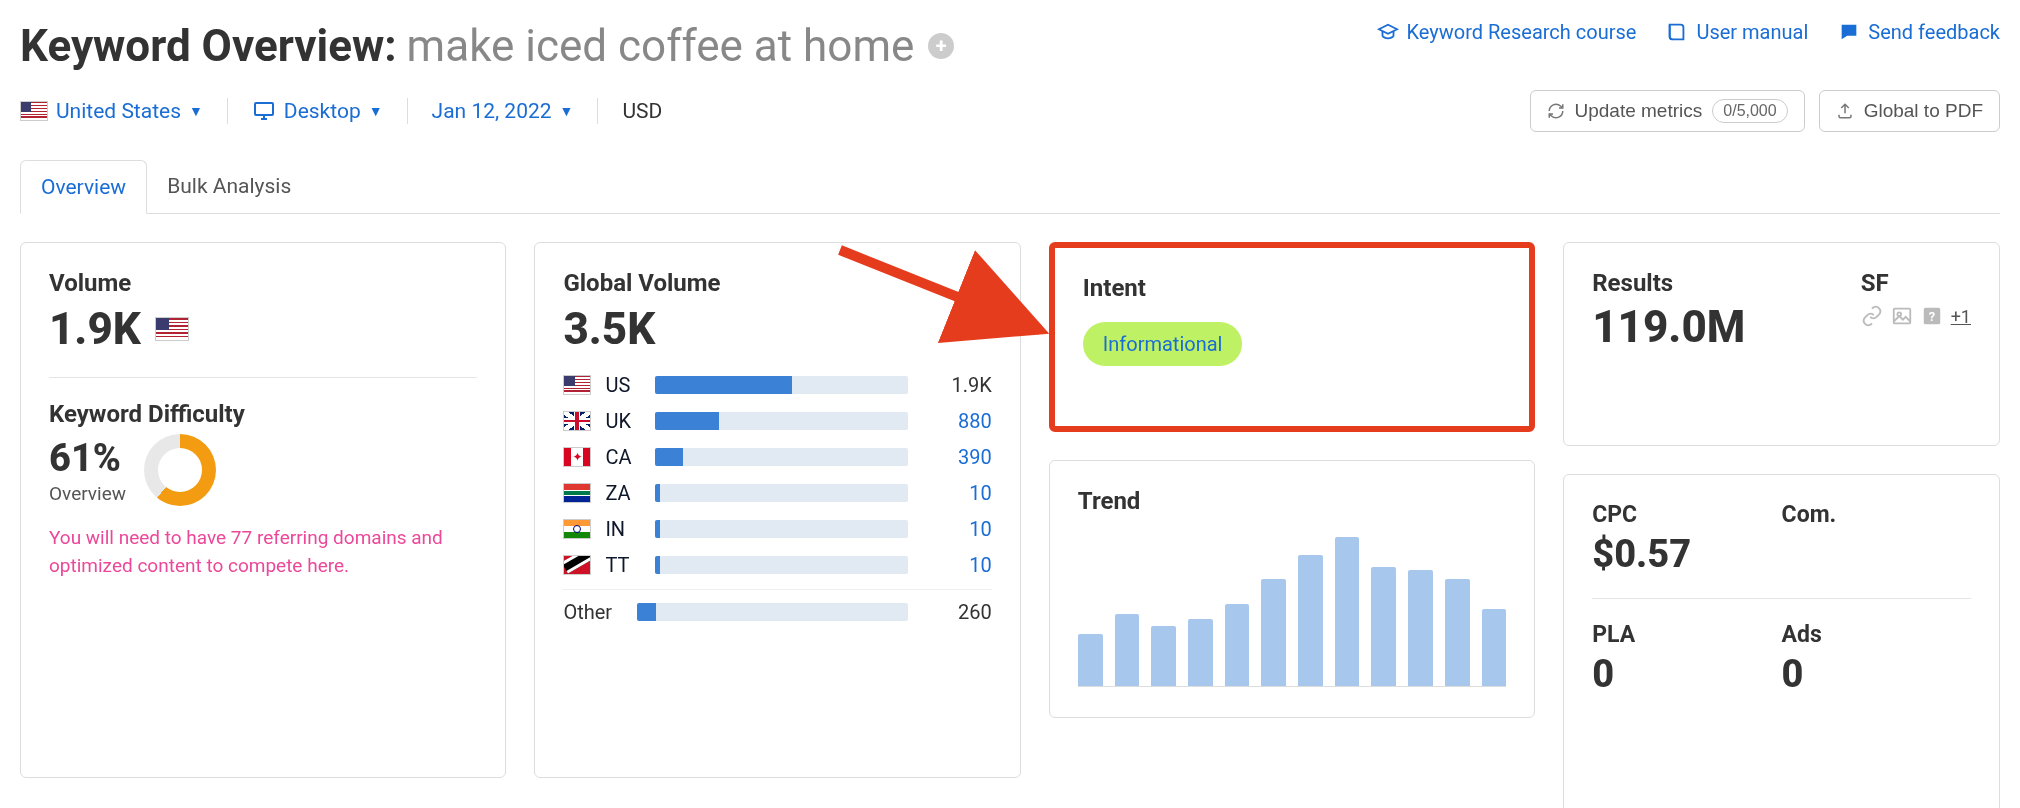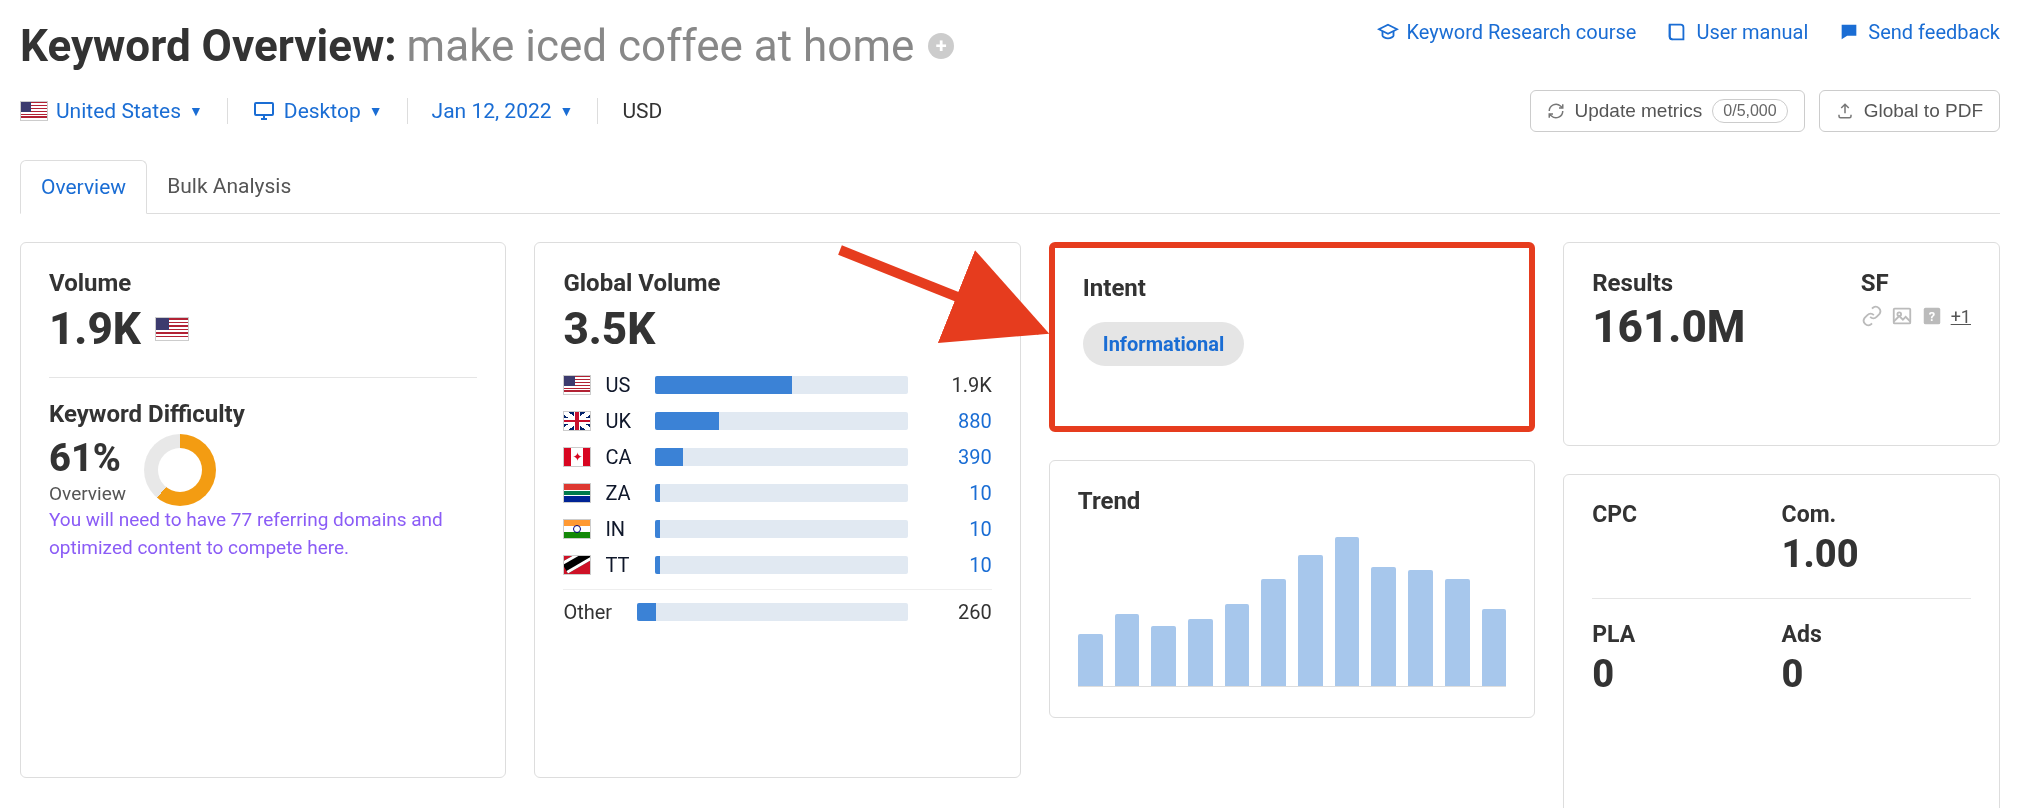--- a/index.html
+++ b/index.html
@@ -42,34 +42,34 @@
   .card-label { font-size: 24px; font-weight: 700; color: #333; margin-bottom: 6px; }
   .big-val { font-size: 44px; font-weight: 800; color: #333; display: flex; align-items: center; gap: 14px; }
   
   .hr { border: none; border-top: 1px solid #e5e5e5; margin: 22px 0; }
   
   .kd-row { display: flex; align-items: center; gap: 18px; }
   .donut { width: 72px; height: 72px; border-radius: 50%; background: conic-gradient(#f39c12 0% 61%, #e8e8e8 61% 100%); display: flex; align-items: center; justify-content: center; }
   .donut::after { content: ""; width: 44px; height: 44px; border-radius: 50%; background: #fff; }
   .kd-pct { font-size: 38px; font-weight: 800; }
   .kd-sub { font-size: 19px; color: #555; margin-top: 2px; }
-  .kd-note { font-size: 19px; color: #8b5cf6; line-height: 1.45; }
+  .kd-note { font-size: 19px; color: #ec4899; margin-top: 18px; line-height: 1.45; }
   
   .gv-rows { margin-top: 18px; }
   .gv-row { display: flex; align-items: center; gap: 14px; margin-bottom: 12px; font-size: 20px; }
   .gv-cc { color: #0f172a; width: 36px; }
   .gv-cc.other { color: #333; width: 60px; }
   .gv-flag { width: 28px; height: 20px; display: inline-block; }
   .gv-bar { flex: 1; height: 18px; background: #e1e9f2; border-radius: 2px; position: relative; overflow: hidden; }
   .gv-fill { height: 100%; background: #3b82d6; }
   .gv-val { width: 70px; text-align: right; color: #333; }
   .gv-val.link { color: #1a6dd4; }
   
   .intent-card.highlight { border: 6px solid #e63c1e; }
-  .intent-badge { display: inline-block; background: #e5e5e5; color: #1a6dd4; padding: 10px 20px; border-radius: 22px; font-size: 20px; margin-top: 14px; font-weight: bold; }
+  .intent-badge { display: inline-block; background: #bef264; color: #1a6dd4; padding: 10px 20px; border-radius: 22px; font-size: 20px; margin-top: 14px; }
   
   .trend-chart { display: flex; align-items: flex-end; gap: 12px; height: 150px; margin-top: 22px; border-bottom: 1px solid #ddd; }
   .trend-bar { flex: 1; background: #a7c7ec; border-radius: 2px 2px 0 0; }
   
   .results-row { display: flex; justify-content: space-between; align-items: flex-start; }
   .results-block .card-label { margin-bottom: 4px; }
   .sf-icons { display: flex; align-items: center; gap: 8px; color: #bbb; font-size: 20px; margin-top: 8px; }
   .sf-plus { color: #555; text-decoration: underline; font-size: 18px; }
   
   .grid2 { display: grid; grid-template-columns: 1fr 1fr; row-gap: 22px; }
@@ -287,21 +287,21 @@
           </div>
       </div>
     </div>
 
     <div class="col col-d">
       <div class="card" style="height:204px;">
         <div class="results-row">
           <div class="results-block">
             <div class="card-label">Results</div>
             <div class="big-val">
-                <span>161.0M</span>
+                <span>119.0M</span>
               </div>
           </div>
           <div class="results-block">
             <div class="card-label">SF</div>
             <div class="sf-icons">
               <svg width="22" height="22" viewBox="0 0 24 24" fill="none" stroke="#bbb" stroke-width="2">
                   <path d="M10 13a5 5 0 0 0 7 0l3-3a5 5 0 0 0-7-7l-1 1M14 11a5 5 0 0 0-7 0l-3 3a5 5 0 0 0 7 7l1-1"></path>
                 </svg>
               <svg width="22" height="22" viewBox="0 0 24 24" fill="none" stroke="#bbb" stroke-width="2">
                   <rect x="3" y="4" width="18" height="16" rx="1"></rect>
@@ -314,24 +314,24 @@
                 </svg>
               <span class="sf-plus">+1</span>
             </div>
           </div>
         </div>
       </div>
       <div class="card" style="height:348px;">
         <div class="grid2">
           <div>
             <div class="metric-label">CPC</div>
+            <div class="metric-val">$0.57</div>
           </div>
           <div>
             <div class="metric-label">Com.</div>
-            <div class="metric-val">1.00</div>
           </div>
           <div class="hr-full"></div>
           <div>
             <div class="metric-label">PLA</div>
             <div class="metric-val">0</div>
           </div>
           <div>
             <div class="metric-label">Ads</div>
             <div class="metric-val">0</div>
           </div>

